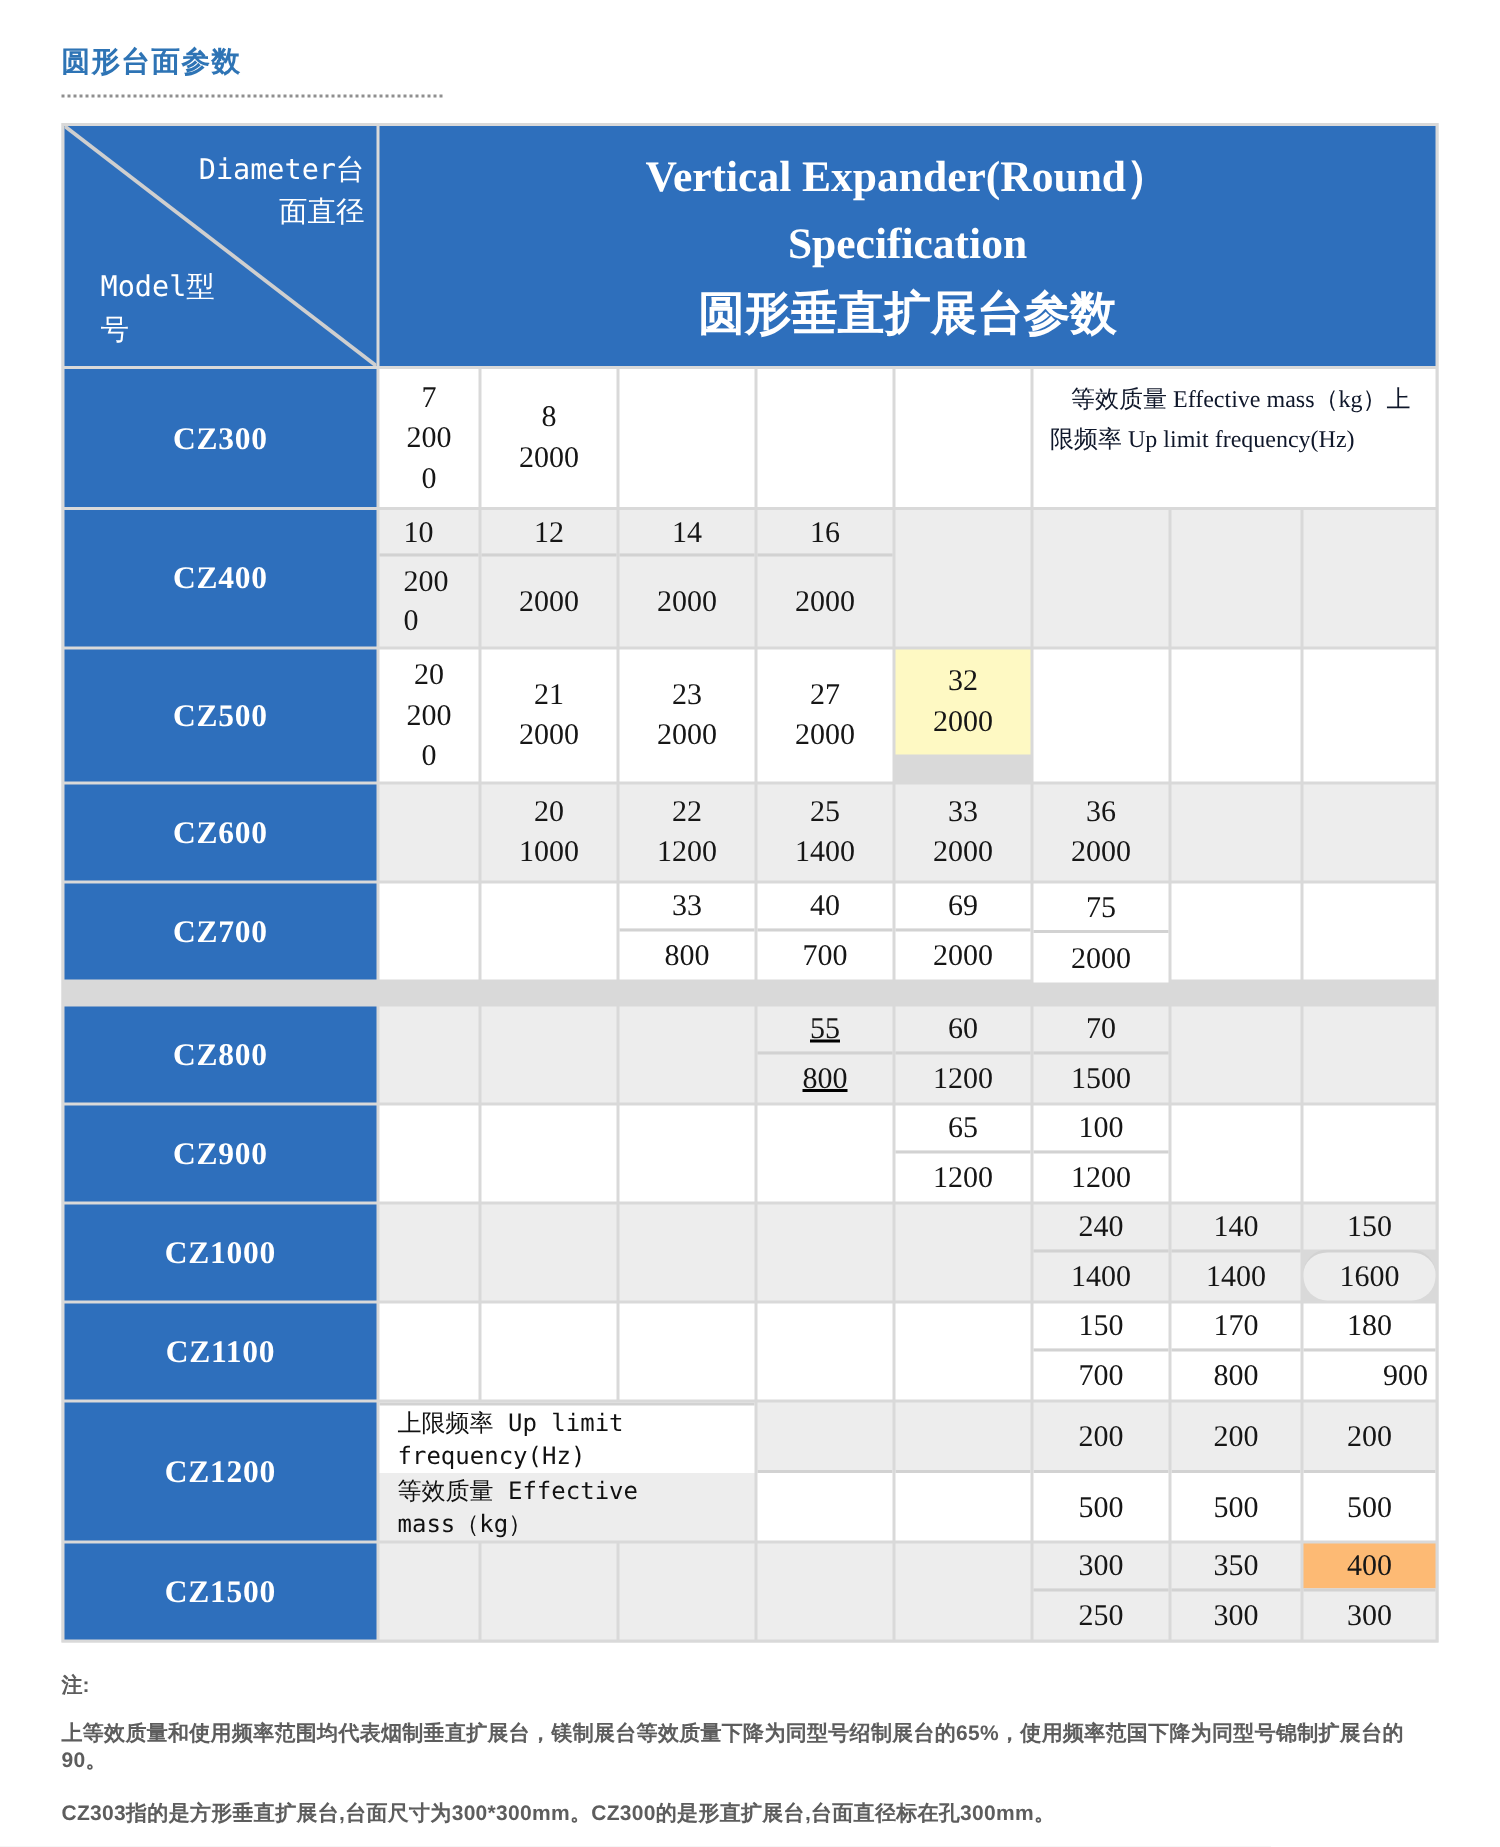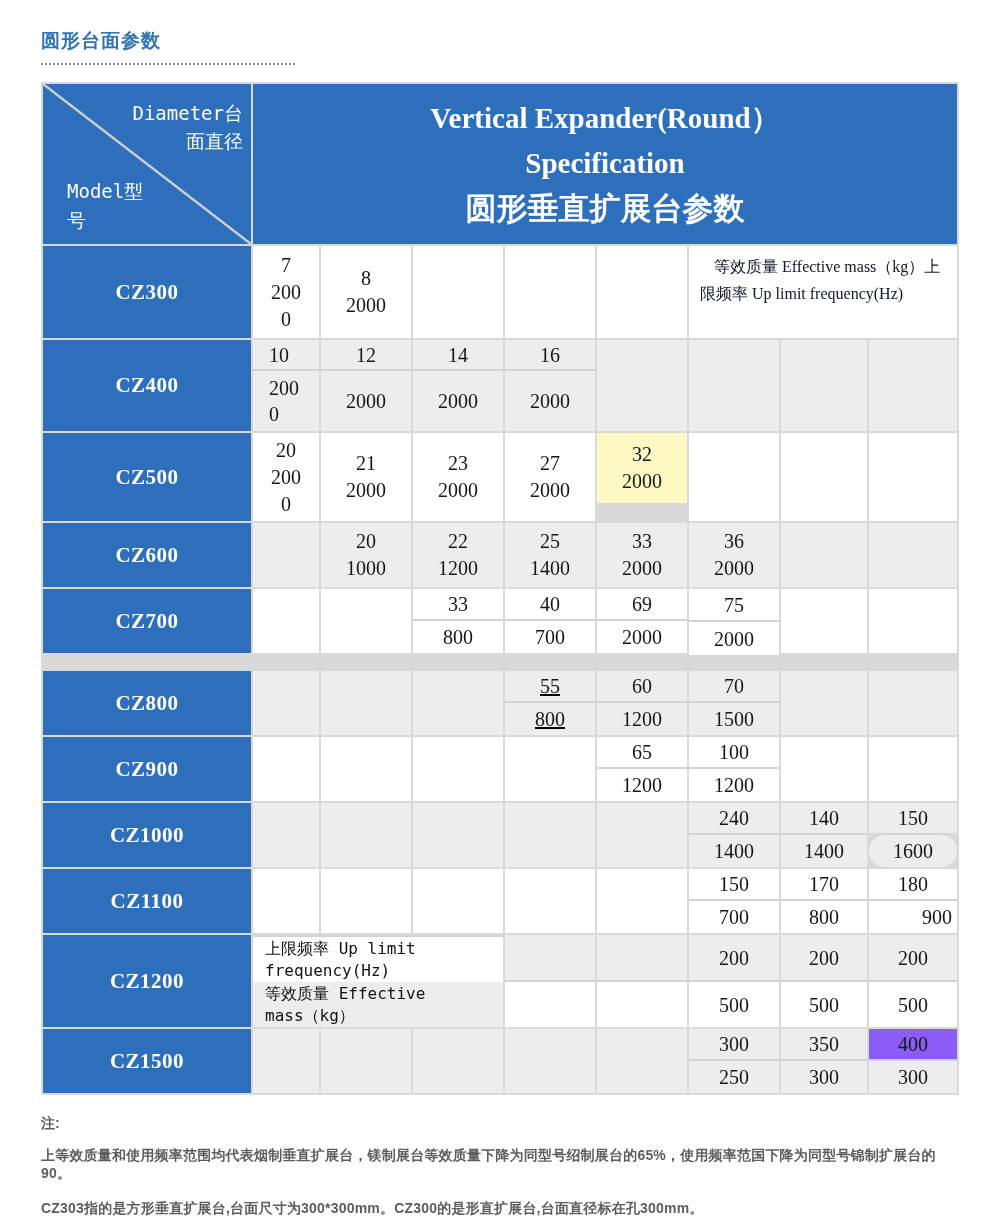--- a/index.html
+++ b/index.html
@@ -372,21 +372,21 @@
       </div>
       <div class="splitcell" style="grid-column: 8; height: 64px;">
         <div class="half" style="height: 31px; background: rgb(237, 237, 237);">
           <div class="v">350</div>
         </div>
         <div class="half bottom" style="height: 33px; background: rgb(237, 237, 237);">
           <div class="v">300</div>
         </div>
       </div>
       <div class="splitcell" style="grid-column: 9; height: 64px;">
-        <div class="half" style="height: 31px; background: #8b5cf6;">
+        <div class="half" style="height: 31px; background: #fdba74;">
           <div class="v">400</div>
         </div>
         <div class="half bottom" style="height: 33px; background: rgb(237, 237, 237);">
           <div class="v">300</div>
         </div>
       </div>
     </div>
 
   <div class="footnotes">
     <div class="fn-label">注:</div>

